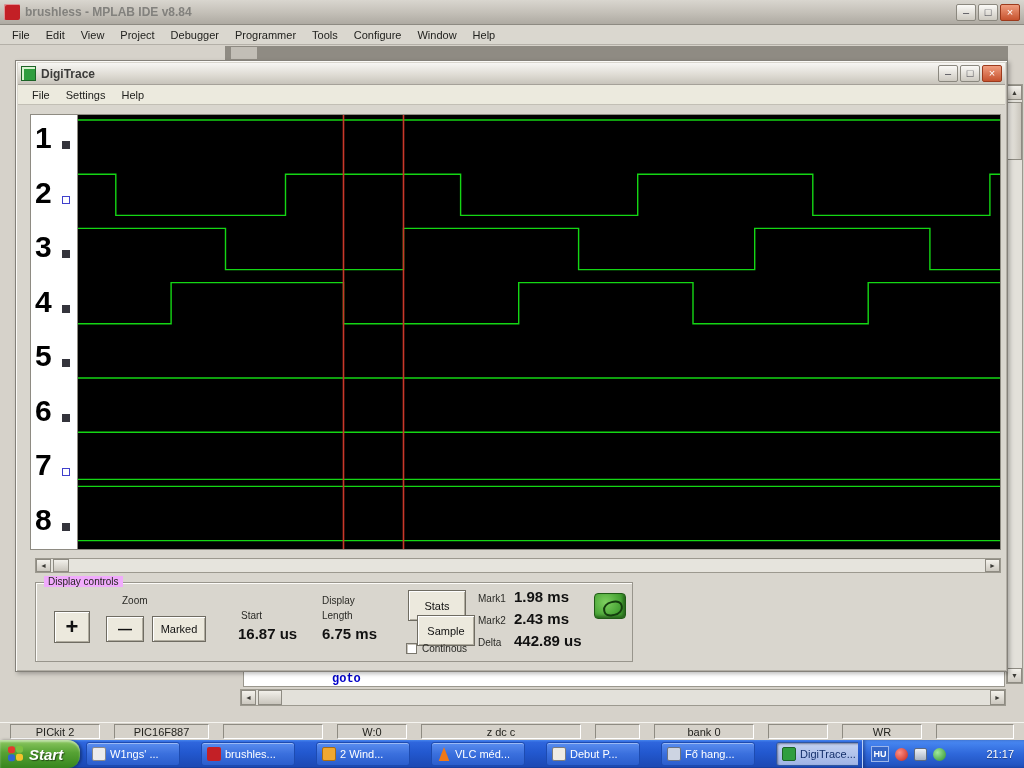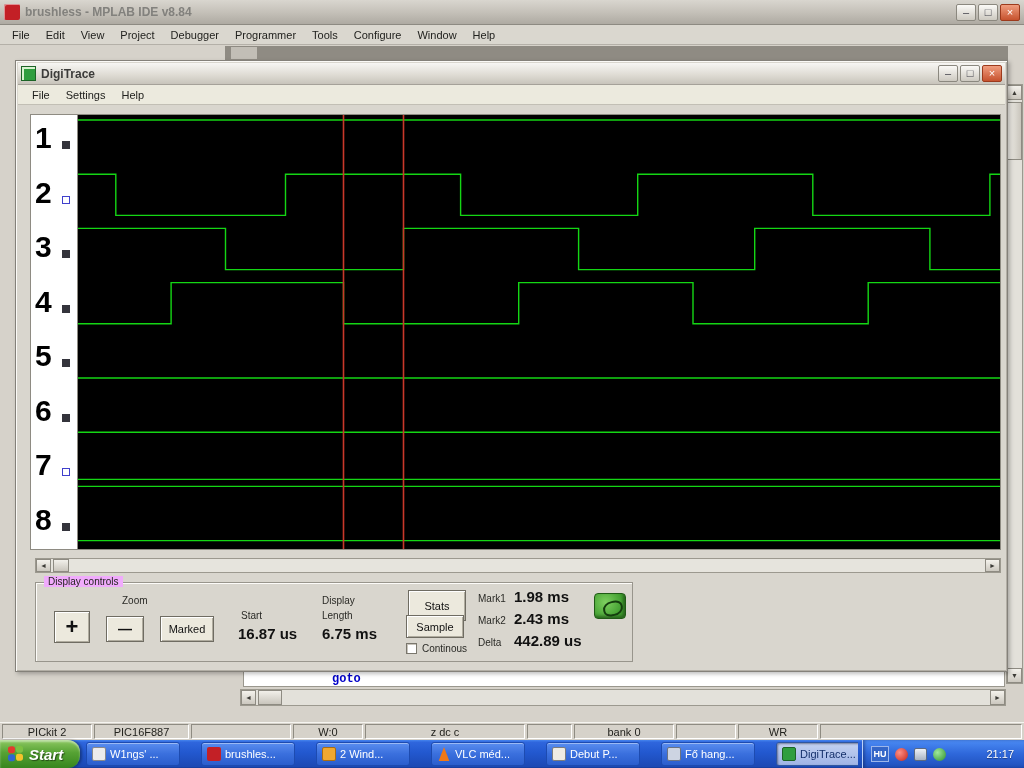--- a/index.html
+++ b/index.html
@@ -85,35 +85,35 @@
     border:1px solid #98958c; box-shadow:inset 1px 1px 0 #fdfcf9; }
   .dt-group .legend { position:absolute; left:8px; top:-7px; background:#f0abfc; padding:0 4px;
     font-size:10px; color:#23231f; }
   .ctl-label { position:absolute; font-size:10px; color:#2a2a26; }
   .big-val { position:absolute; font-size:15px; font-weight:bold; color:#111; white-space:nowrap; }
   .push-btn { position:absolute; background:#ece9dd; border:1px solid #6f6c62;
     box-shadow:inset 1px 1px 0 #ffffff, inset -1px -1px 0 #b0ac9f;
     display:flex; align-items:center; justify-content:center; font-size:11px; color:#111; cursor:default; }
   .zoom-in { left:18px; top:28px; width:36px; height:32px; font-size:22px; font-weight:bold; }
   .zoom-out { left:70px; top:33px; width:38px; height:26px; font-size:14px; font-weight:bold; }
-  .marked-btn { left:124px; top:33px; width:54px; height:26px; }
+  .marked-btn { left:116px; top:33px; width:54px; height:26px; }
   .stats-btn { left:372px; top:7px; width:58px; height:31px; }
-  .sample-btn { left:370px; top:32px; width:58px; height:23px; }
+  .sample-btn { left:381px; top:32px; width:58px; height:31px; }
   .chk { position:absolute; left:370px; top:60px; width:11px; height:11px; background:#fff;
     border:1px solid #7a776d; box-shadow:inset 1px 1px 0 #c9c5bc; }
   .chk-label { position:absolute; left:386px; top:60px; font-size:10px; color:#2a2a26; }
   .logo-chip { position:absolute; left:558px; top:10px; width:32px; height:26px; border-radius:4px;
     background:radial-gradient(circle at 35% 35%, #7ed060 0%, #3f9c2e 70%); border:1px solid #205b16;
     box-shadow:inset -2px -2px 3px rgba(0,0,0,.35); }
   .logo-chip::after { content:""; position:absolute; left:8px; top:7px; width:16px; height:11px;
     border:2px solid #143d0e; border-radius:50% 40% 50% 40%; transform:rotate(-12deg); }
 
   
   .status-bar { position:absolute; left:0; top:722px; width:1024px; height:18px; background:#d6d2ca;
-    border-top:1px solid #f5f4f0; display:flex; align-items:stretch; padding:1px 2px; gap:2px; }
+    border-top:1px solid #f5f4f0; display:flex; align-items:stretch; padding:1px 10px; gap:14px; }
   .status-seg { border:1px solid; border-color:#8e8b82 #ffffff #ffffff #8e8b82;
     display:flex; align-items:center; justify-content:center; font-size:11px; color:#23231f;
     white-space:nowrap; overflow:hidden; }
 
   
   .taskbar { position:absolute; left:0; top:740px; width:1024px; height:28px; z-index:10;
     background:linear-gradient(180deg,#4584ee 0%,#2f66dd 8%,#2258cf 45%,#1c49b4 95%,#153a95 100%); }
   .start-btn { position:absolute; left:0; top:0; width:80px; height:28px;
     background:linear-gradient(180deg,#8ec962 0%,#56a234 45%,#37861d 100%);
     border-radius:0 12px 12px 0; display:flex; align-items:center; padding-left:8px; gap:5px;

